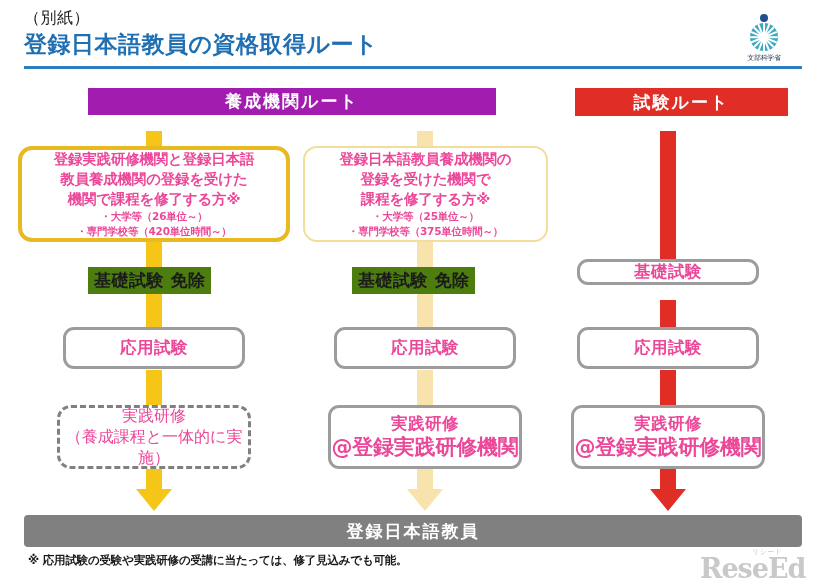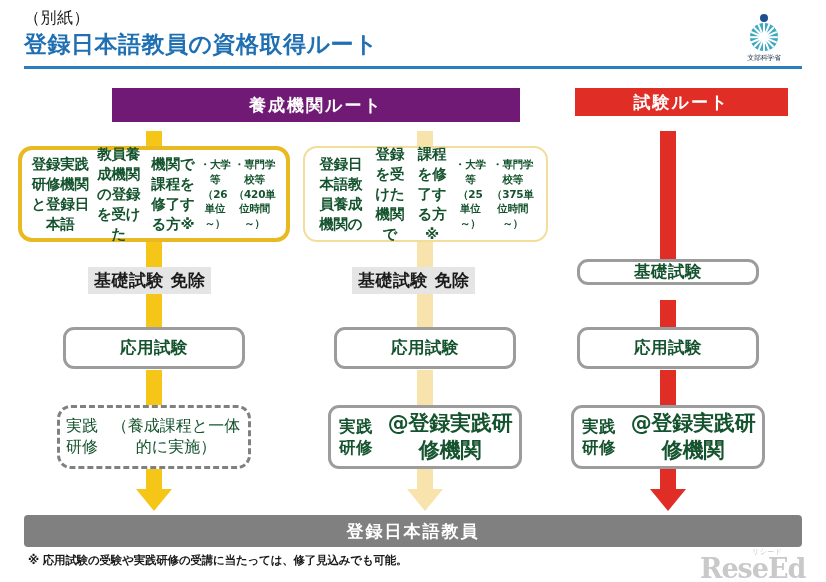--- a/index.html
+++ b/index.html
@@ -119,23 +119,22 @@
     justify-content: center;
     color: #ffffff;
     font-weight: bold;
     font-size: 17px;
     letter-spacing: 2px;
   }
   .banner-training {
     left: 88px;
     top: 88px;
     width: 408px;
-    height: 34px;
-    background: #701a75;
-    margin-left: 24px;
+    height: 27px;
+    background: #a21caf;
   }
   .banner-exam {
     left: 575px;
     top: 88px;
     width: 213px;
     height: 28px;
     background: #e02e27;
   }
 
   
@@ -152,25 +151,25 @@
     z-index: 1;
   }
 
   
   .box {
     position: absolute;
     z-index: 3;
     box-sizing: border-box;
     background: #ffffff;
     display: flex;
-    flex-direction: row;
+    flex-direction: column;
     align-items: center;
     justify-content: center;
     text-align: center;
-    color: #14532d;
+    color: #ec4899;
   }
   .box-crit {
     border-radius: 14px;
     padding: 6px 8px;
   }
   .box-crit .line {
     font-size: 14.5px;
     font-weight: bold;
     line-height: 1.38;
     letter-spacing: -0.2px;
@@ -219,21 +218,21 @@
 
   
   .exempt {
     position: absolute;
     z-index: 3;
     font-size: 17px;
     font-weight: bold;
     color: #1a1a1a;
     letter-spacing: .5px;
     white-space: nowrap;
-    background: #e5e5e5;
+    background: #4d7c0f;
     padding: 2px 6px;
   }
 
   
   .footer-bar {
     position: absolute;
     left: 24px;
     top: 515px;
     width: 778px;
     height: 32px;

